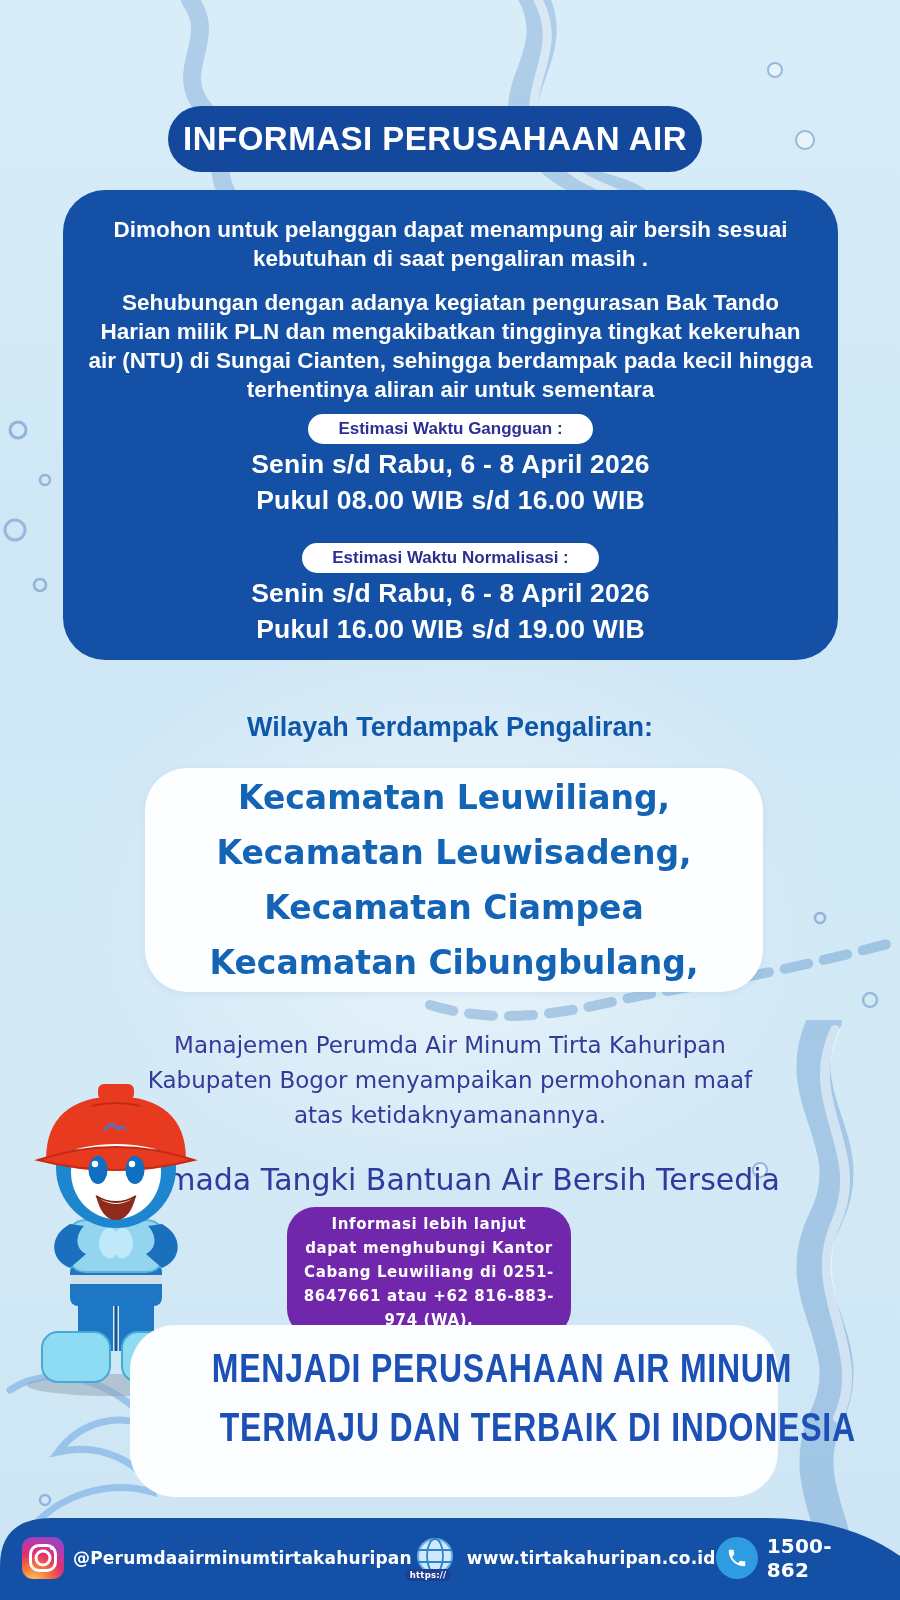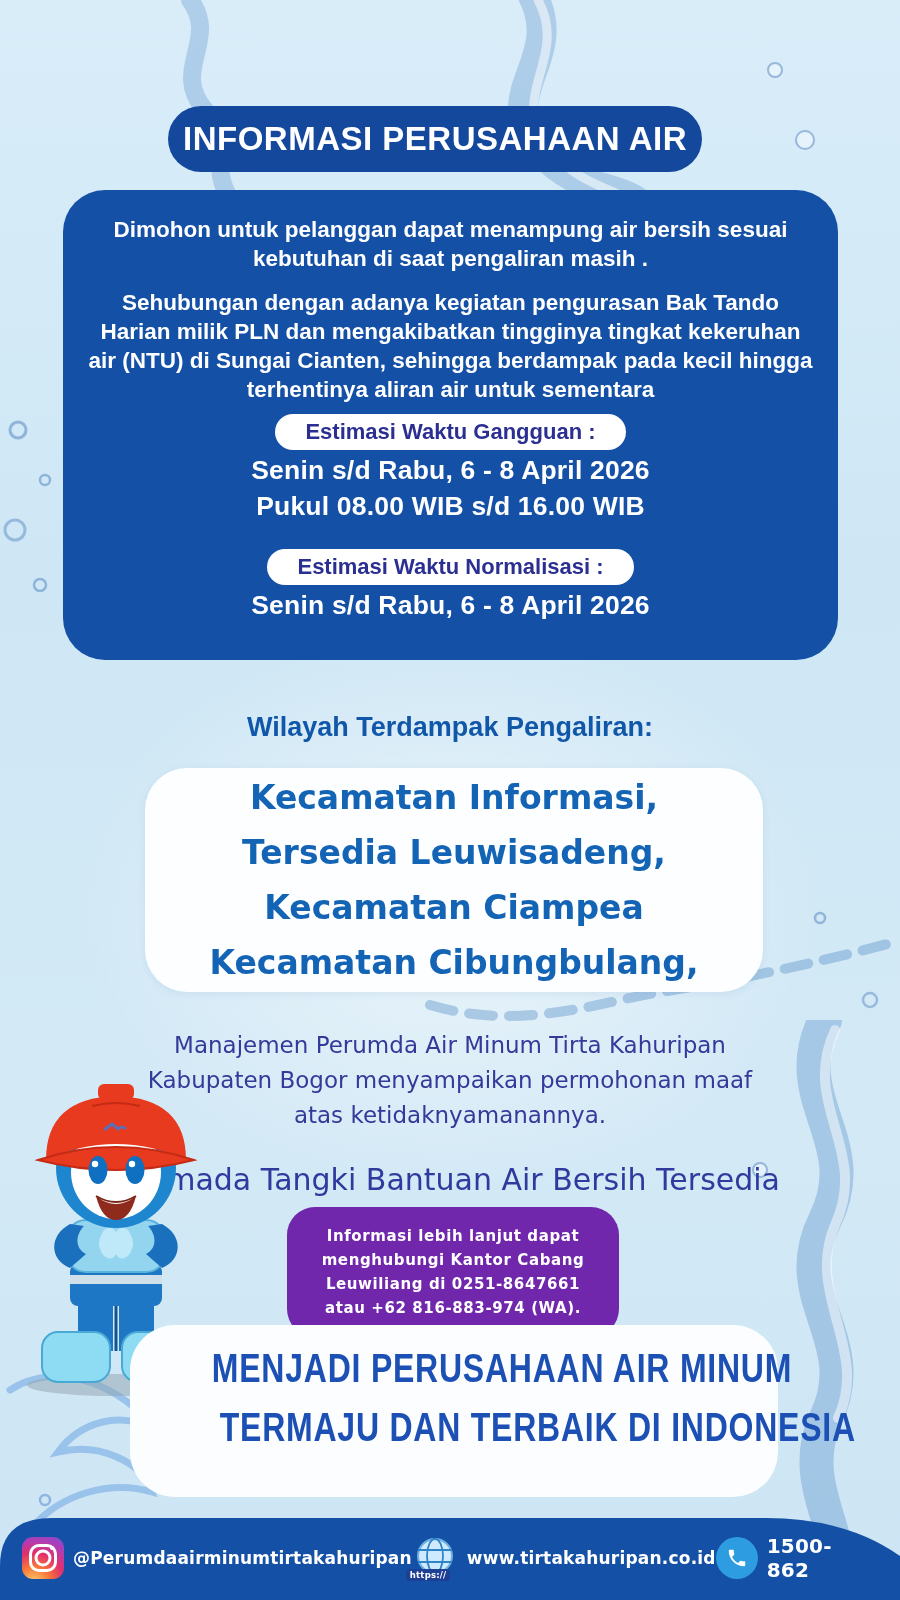--- a/index.html
+++ b/index.html
@@ -24,40 +24,40 @@
 
   
   .main-box{position:absolute;left:63px;top:190px;width:775px;height:470px;background:#1350A6;
     border-radius:42px;text-align:center;color:#fff;box-sizing:border-box;}
   .para{font-weight:bold;font-size:22.5px;line-height:29px;padding:0 24px;}
   .para1{padding-top:15px;}
   .para2{padding-top:25px;}
   .sched1{margin-top:10px;}
   .sched2{margin-top:27px;}
   .sched-label{display:inline-block;background:#fff;color:#2B2F92;font-weight:bold;
-    font-size:22px;padding:5px 30px;border-radius:30px;}
+    font-size:17px;padding:5px 30px;border-radius:30px;}
   .sched-line{font-weight:bold;font-size:26.5px;margin-top:5px;letter-spacing:.2px;}
 
   
   .wilayah{position:absolute;top:712px;left:0;width:900px;text-align:center;color:#1157A9;
     font-weight:bold;font-size:27px;}
   .area-card{position:absolute;left:145px;top:768px;width:618px;height:224px;background:#fdfeff;
     border-radius:42px;display:flex;flex-direction:column;justify-content:center;text-align:center;
     box-shadow:0 2px 8px rgba(40,90,150,.08);}
   .area-line{color:#1464B6;font-weight:bold;font-size:33px;line-height:55px;
     font-family:"DejaVu Sans",sans-serif;}
 
   
   .apology{position:absolute;left:120px;top:1028px;width:660px;text-align:center;color:#34399A;
     font-size:23px;line-height:35px;font-family:"DejaVu Sans",sans-serif;}
   .armada{position:absolute;left:120px;top:1162px;width:660px;text-align:right;color:#2E3A9D;
     font-size:30px;font-family:"DejaVu Sans",sans-serif;}
 
   
-  .contact-box{position:absolute;left:287px;top:1207px;width:332px;height:130px;background:#7127AC;
+  .contact-box{position:absolute;left:287px;top:1207px;width:284px;height:130px;background:#7127AC;
     border-radius:28px;display:flex;align-items:center;justify-content:center;
     padding:6px 16px;box-sizing:border-box;}
   .contact-box span{color:#fff;font-weight:bold;font-size:15px;line-height:24px;
     letter-spacing:.6px;text-align:center;font-family:"DejaVu Sans",sans-serif;}
 
   
   .mascot{position:absolute;left:12px;top:1072px;}
 
   
   .tagline-panel{position:absolute;left:130px;top:1325px;width:648px;height:172px;
@@ -149,28 +149,29 @@
 
     <div class="sched1">
       <span class="sched-label">Estimasi Waktu Gangguan :</span>
       <div class="sched-line">Senin s/d Rabu, 6 - 8 April 2026</div>
       <div class="sched-line">Pukul 08.00 WIB s/d 16.00 WIB</div>
     </div>
 
     <div class="sched2">
       <span class="sched-label">Estimasi Waktu Normalisasi :</span>
       <div class="sched-line">Senin s/d Rabu, 6 - 8 April 2026</div>
+      <div class="sched-line">Pukul 16.00 WIB s/d 19.00 WIB</div>
     </div>
   </div>
 
   <div class="wilayah">Wilayah Terdampak Pengaliran:</div>
 
   <div class="area-card">
-    <div class="area-line">Kecamatan Informasi,</div>
-    <div class="area-line">Tersedia Leuwisadeng,</div>
+    <div class="area-line">Kecamatan Leuwiliang,</div>
+    <div class="area-line">Kecamatan Leuwisadeng,</div>
     <div class="area-line">Kecamatan Ciampea</div>
     <div class="area-line">Kecamatan Cibungbulang,</div>
   </div>
 
   <div class="apology">Manajemen Perumda Air Minum Tirta Kahuripan Kabupaten Bogor menyampaikan permohonan maaf atas ketidaknyamanannya.</div>
   <div class="armada">Armada Tangki Bantuan Air Bersih Tersedia</div>
 
   <div class="contact-box">
     <span>Informasi lebih lanjut dapat menghubungi Kantor Cabang Leuwiliang di 0251-8647661 atau +62 816-883-974 (WA).</span>
   </div>

